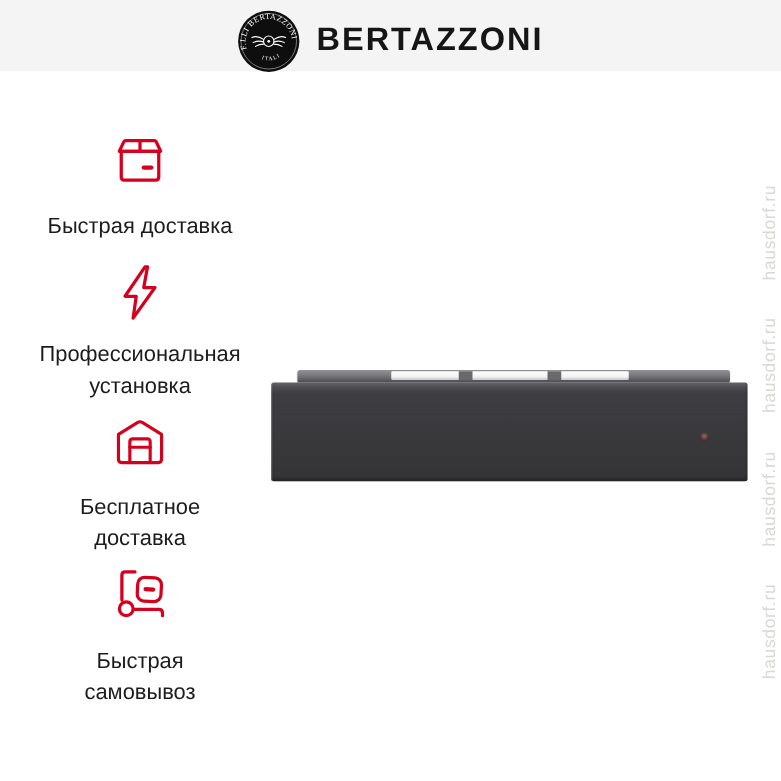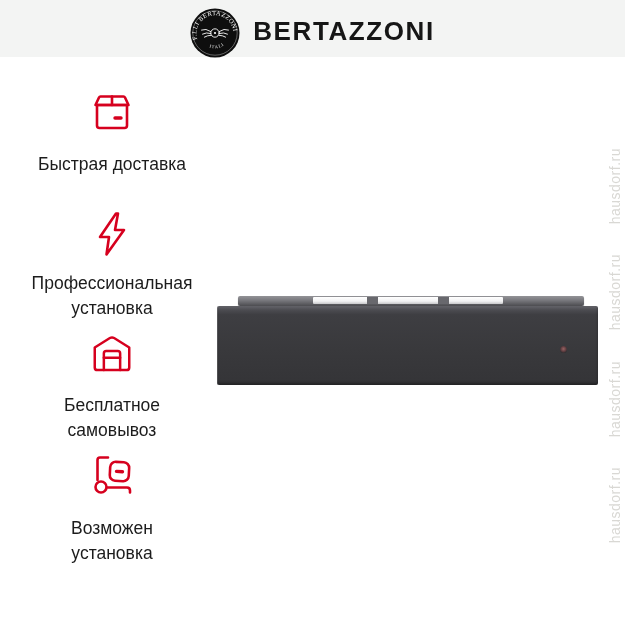--- a/index.html
+++ b/index.html
@@ -24,21 +24,21 @@
   }
   
   .feature{
     position:absolute;left:0;width:224px;
     display:flex;flex-direction:column;align-items:center;text-align:center;
   }
   .feature .icon{color:var(--accent,#d6001e);line-height:0;}
   .feature .label{
     margin-top:14px;font-size:17.5px;font-weight:500;line-height:25px;color:#1c1c1c;
   }
-  .f1{top:88px;}
+  .f1{top:104px;}
   .f2{top:211px;justify-content:space-between;}
   .f3{top:331px;}
   .f3 .label{margin-top:18px;max-width:150px;}
   .f4{top:452px;}
   .f4 .label{max-width:150px;}
   .f2 .label{max-width:210px;}
   
   .drawer-body{
     position:absolute;left:217px;top:306px;width:381px;height:79px;
     border-radius:2px;
@@ -132,36 +132,36 @@
   </div>
 
   <div class="feature f3">
     <span class="icon">
       <svg width="46" height="44" viewBox="0 0 48 44" fill="none" stroke="currentColor" stroke-width="2.6" stroke-linecap="round" stroke-linejoin="round">
         <path d="M6,37 V16.2 L21.8,6.4 Q24,5.1 26.2,6.4 L42,16.2 V37 Q42,39.8 39.2,39.8 H8.8 Q6,39.8 6,37 Z"></path>
         <path d="M15.5,39.8 V22.5 Q15.5,20 18,20 H30 Q32.5,20 32.5,22.5 V39.8"></path>
         <path d="M15.5,27 H32.5"></path>
       </svg>
     </span>
-    <div class="label">Бесплатное самовывоз</div>
+    <div class="label">Бесплатное доставка</div>
   </div>
 
   <div class="feature f4">
     <span class="icon">
       <svg width="50" height="50" viewBox="0 0 50 50" fill="none" stroke="currentColor" stroke-width="2.6" stroke-linecap="round" stroke-linejoin="round">
         <path d="M10.5,28 V8 Q10.5,5.5 13,5.5 H21"></path>
         <circle cx="14" cy="35" r="5.5"></circle>
         <path d="M20.5,35.5 H40 Q43,35.5 43,38.5 V40.5"></path>
         <g transform="rotate(3 32 19)">
           <rect x="23" y="10" width="19" height="19" rx="5.5"></rect>
           <path d="M29.5,19.5 h6" stroke-width="3.4"></path>
         </g>
       </svg>
     </span>
-    <div class="label">Возможен установка</div>
+    <div class="label">Быстрая самовывоз</div>
   </div>
 
   <div>
     <div class="handle-rail">
       <div class="handle-bright"></div>
       <div class="handle-notch notch-1"></div>
       <div class="handle-notch notch-2"></div>
     </div>
     <div class="drawer-body"></div>
     <div class="power-indicator"></div>

